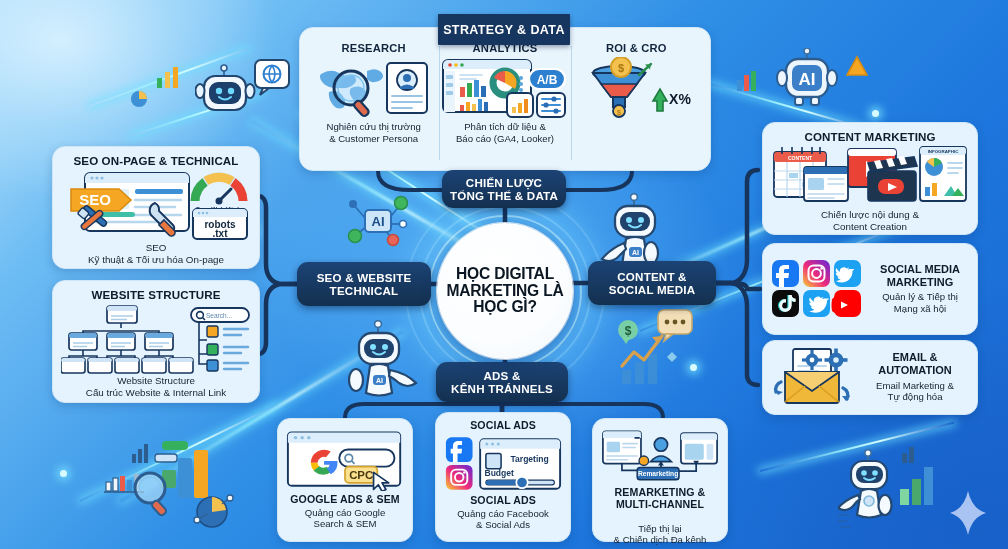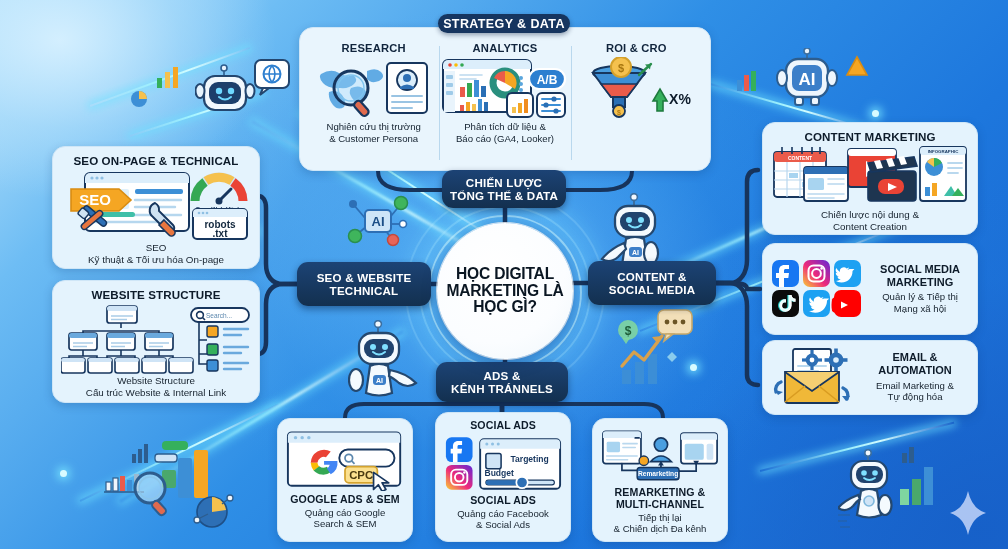--- a/index.html
+++ b/index.html
@@ -66,22 +66,22 @@
     line-height: 1.2;
   }
 
   
   #strategy-panel {
     left: 299px; top: 27px; width: 412px; height: 144px;
     background: #e9f5fd; border-radius: 14px; padding-top: 14px;
   }
   #strategy-pill {
     position: absolute; left: 438px; top: 14px;
-    width: 132px; height: 19px;
-    background: #16355f; border-radius: 12px;
+    width: 132px; height: 31px;
+    background: #16355f; border-radius: 1px;
     color: #fff; font-weight: bold; font-size: 12.5px; letter-spacing: .4px;
     display: flex; align-items: center; justify-content: center;
     box-shadow: 0 2px 5px rgba(5,25,60,.4);
     z-index: 6;
   }
   .strat-cols { display: flex; height: 100%; }
   .strat-col { flex: 1; display: flex; flex-direction: column; align-items: center; position: relative; }
   .strat-col + .strat-col::before {
     content:''; position:absolute; left:0; top:4px; bottom:2px; width:1px; background:#b9d8ee;
   }
@@ -708,21 +708,21 @@
         <path d="M60 38 l3 -5 l3 5z" fill="#17365e"></path>
         <path d="M100 38 l-3 -5 l6 0z" fill="#17365e"></path>
 
         <rect x="38" y="40" width="44" height="13" rx="3" fill="#2d6fb5" stroke="#17365e" stroke-width="1.5"></rect>
         <text x="60" y="49.5" font-size="7" font-weight="bold" fill="#fff" text-anchor="middle" font-family="Liberation Sans, sans-serif">Remarketing</text>
         <circle cx="45" cy="33" r="5" fill="#f5a623" stroke="#17365e" stroke-width="1.4"></circle>
       </svg>
     </div>
     <div class="card-title" style="white-space:pre-line;margin-top:3px">REMARKETING &amp;
 MULTI-CHANNEL</div>
-    <div class="card-cap" style="white-space:pre-line;margin-top:1px">Tiếp thị lại
+    <div class="card-cap" style="white-space:pre-line;margin-top:12px">Tiếp thị lại
 &amp; Chiến dịch Đa kênh</div>
   </div>
 
   <div class="pill" id="pill-top" style="white-space:pre-line">CHIẾN LƯỢC
 TỔNG THỂ &amp; DATA</div>
   <div class="pill" id="pill-left" style="white-space:pre-line">SEO &amp; WEBSITE
 TECHNICAL</div>
   <div class="pill" id="pill-right" style="white-space:pre-line">CONTENT &amp;
 SOCIAL MEDIA</div>
   <div class="pill" id="pill-bottom" style="white-space:pre-line">ADS &amp;

